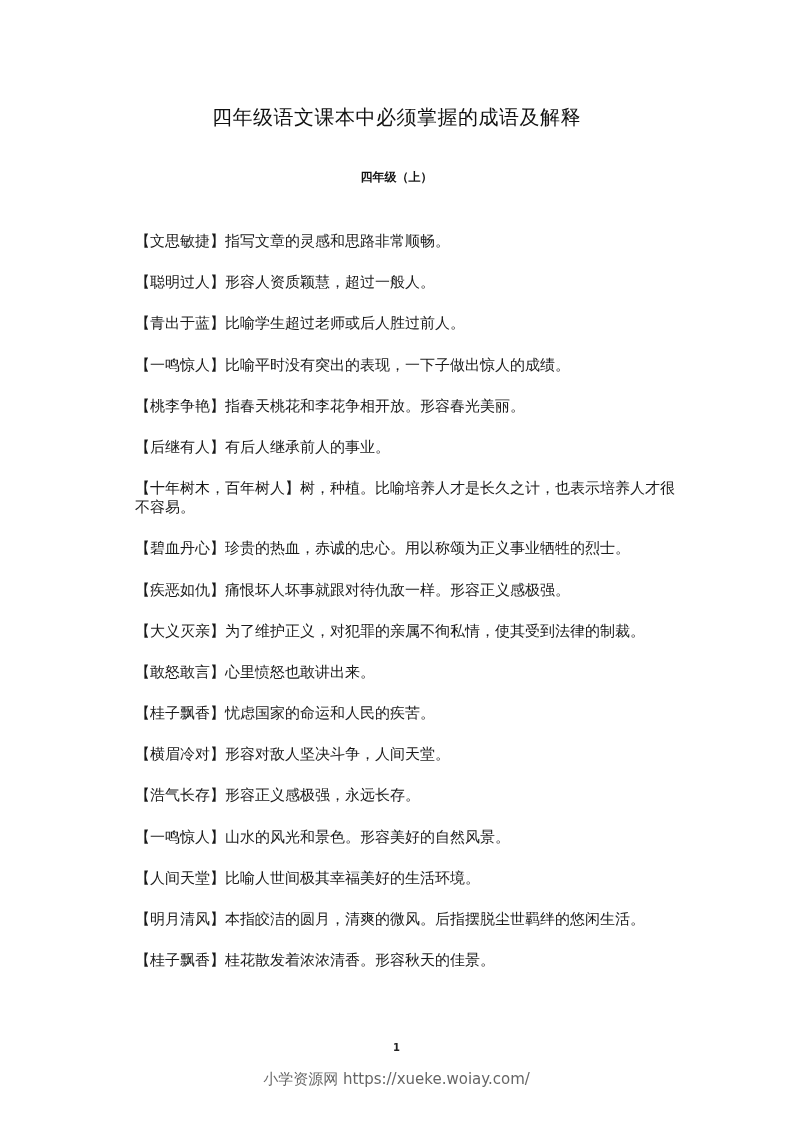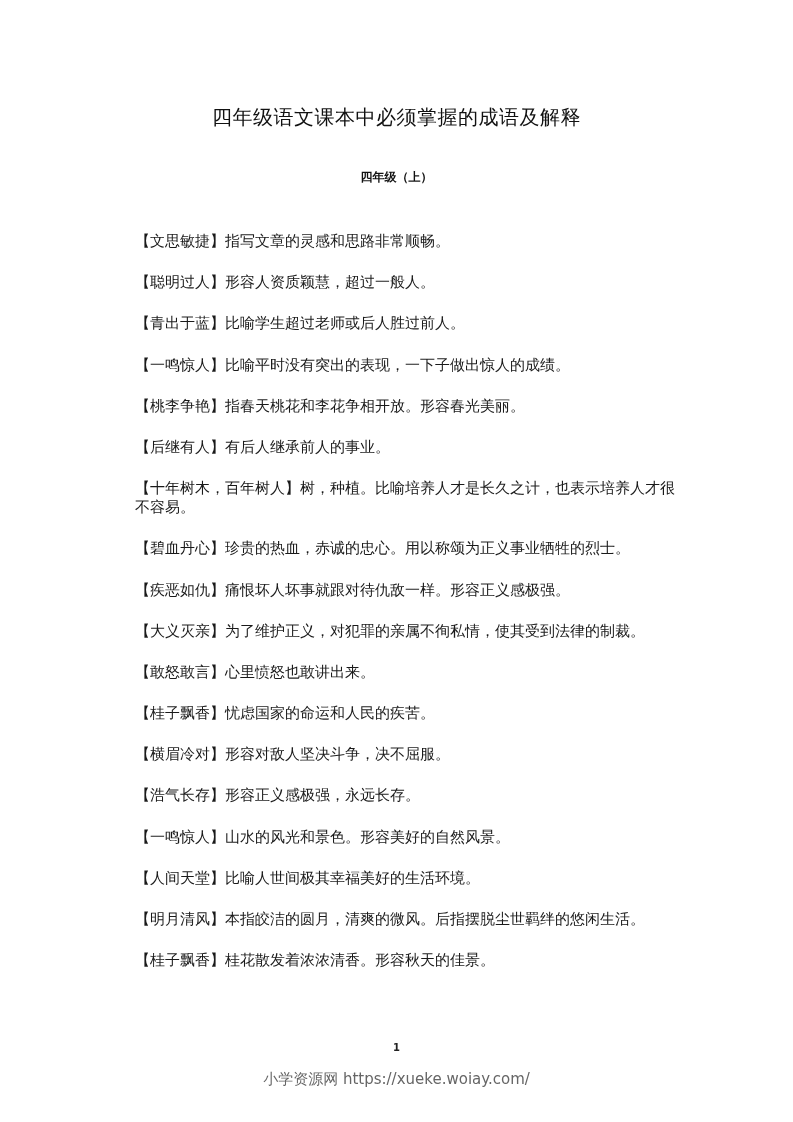--- a/index.html
+++ b/index.html
@@ -95,21 +95,21 @@
     <li class="entry"><span class="term">青出于蓝</span><span class="def">比喻学生超过老师或后人胜过前人。</span></li>
     <li class="entry"><span class="term">一鸣惊人</span><span class="def">比喻平时没有突出的表现，一下子做出惊人的成绩。</span></li>
     <li class="entry"><span class="term">桃李争艳</span><span class="def">指春天桃花和李花争相开放。形容春光美丽。</span></li>
     <li class="entry"><span class="term">后继有人</span><span class="def">有后人继承前人的事业。</span></li>
     <li class="entry"><span class="term">十年树木，百年树人</span><span class="def">树，种植。比喻培养人才是长久之计，也表示培养人才很不容易。</span></li>
     <li class="entry"><span class="term">碧血丹心</span><span class="def">珍贵的热血，赤诚的忠心。用以称颂为正义事业牺牲的烈士。</span></li>
     <li class="entry"><span class="term">疾恶如仇</span><span class="def">痛恨坏人坏事就跟对待仇敌一样。形容正义感极强。</span></li>
     <li class="entry"><span class="term">大义灭亲</span><span class="def">为了维护正义，对犯罪的亲属不徇私情，使其受到法律的制裁。</span></li>
     <li class="entry"><span class="term">敢怒敢言</span><span class="def">心里愤怒也敢讲出来。</span></li>
     <li class="entry"><span class="term">桂子飘香</span><span class="def">忧虑国家的命运和人民的疾苦。</span></li>
-    <li class="entry"><span class="term">横眉冷对</span><span class="def">形容对敌人坚决斗争，决不屈服。</span></li>
+    <li class="entry"><span class="term">横眉冷对</span><span class="def">形容对敌人坚决斗争，人间天堂。</span></li>
     <li class="entry"><span class="term">浩气长存</span><span class="def">形容正义感极强，永远长存。</span></li>
     <li class="entry"><span class="term">一鸣惊人</span><span class="def">山水的风光和景色。形容美好的自然风景。</span></li>
     <li class="entry"><span class="term">人间天堂</span><span class="def">比喻人世间极其幸福美好的生活环境。</span></li>
     <li class="entry"><span class="term">明月清风</span><span class="def">本指皎洁的圆月，清爽的微风。后指摆脱尘世羁绊的悠闲生活。</span></li>
     <li class="entry"><span class="term">桂子飘香</span><span class="def">桂花散发着浓浓清香。形容秋天的佳景。</span></li>
   </ul>
 
   <div class="page-number">1</div>
   <div class="watermark">小学资源网 https://xueke.woiay.com/</div>
 </div>

